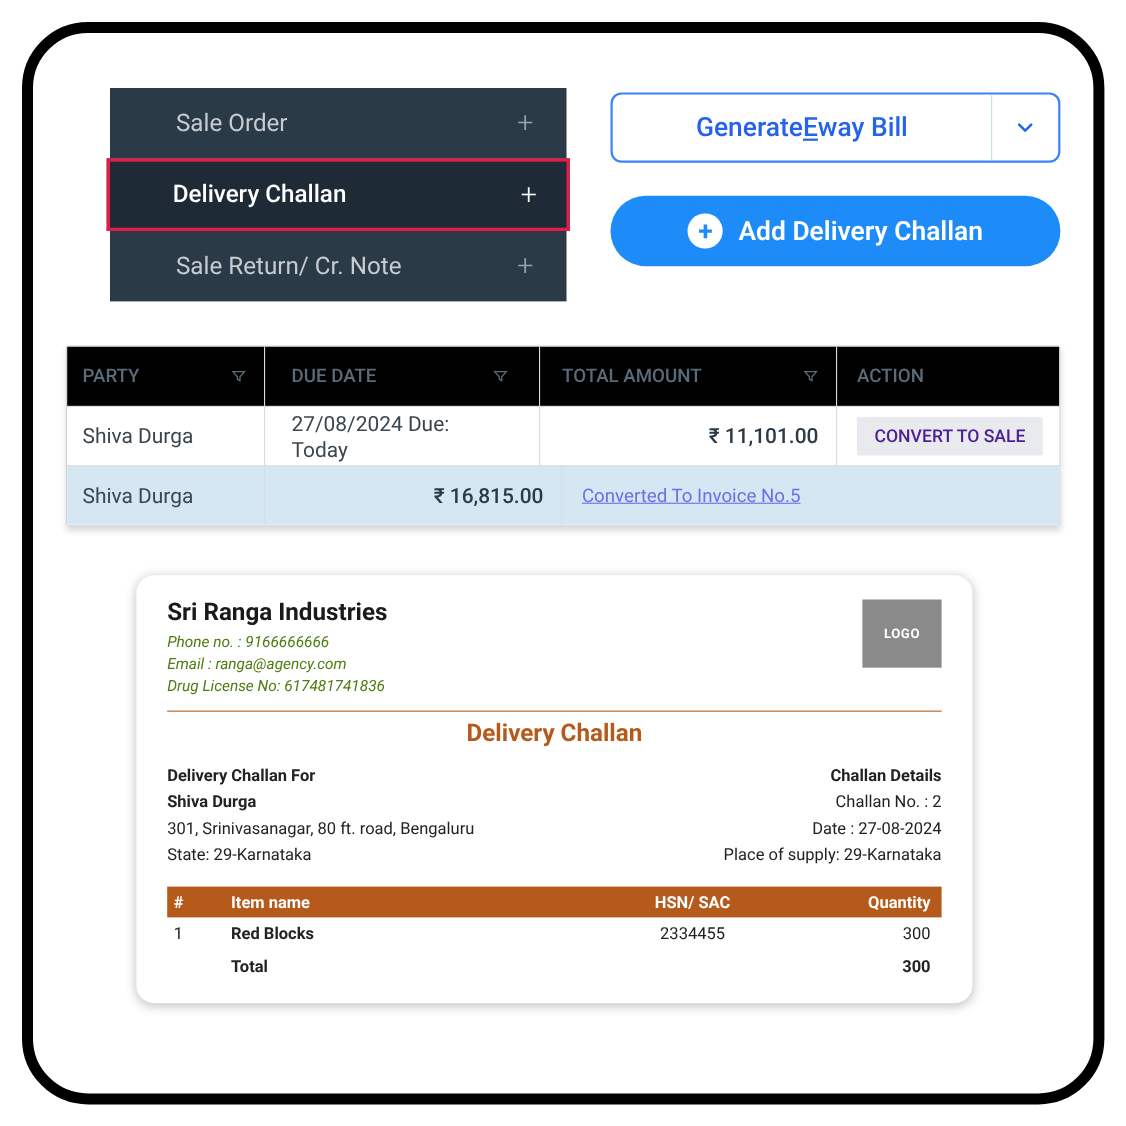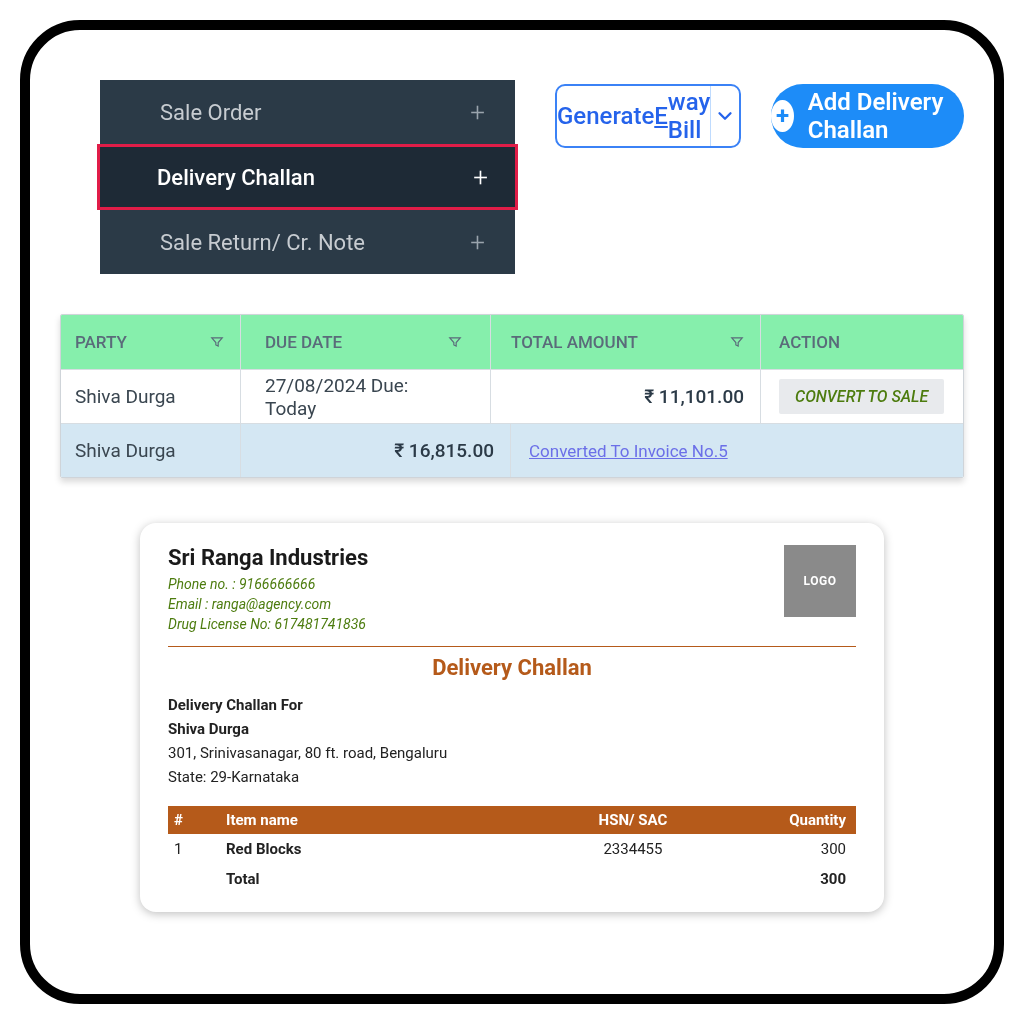--- a/index.html
+++ b/index.html
@@ -51,21 +51,21 @@
     height: 66px;
     width: 421px;
     margin-left: -3px;
     position: relative;
   }
   .menu-plus { color: #9aa4ad; font-size: 26px; font-weight: 300; }
   .menu-item.active .menu-plus { color: #fff; }
   .right-buttons {
     flex: 1;
     display: flex;
-    flex-direction: row;
+    flex-direction: column;
     gap: 30px;
     margin-top: 4px;
   }
   .eway-btn {
     border: 2px solid #3b82f6;
     border-radius: 10px;
     height: 64px;
     display: flex;
     align-items: stretch;
     overflow: hidden;
@@ -110,21 +110,21 @@
   }
   .table-wrap {
     margin-top: 40px;
     border: 1px solid #cfd4d9;
     border-radius: 2px;
     box-shadow: 0 4px 6px rgba(0,0,0,0.15);
     overflow: hidden;
   }
   .thead-row {
     display: flex;
-    background: #86efac;
+    background: #000000;
     color: #5a6b7a;
     font-size: 17px;
     font-weight: 500;
     height: 54px;
     align-items: center;
   }
   .col-party { width: 180px; padding-left: 14px; border-right: 1px solid #d7dde2; height: 100%; display:flex; align-items:center; justify-content:space-between; padding-right:16px;}
   .col-due { width: 250px; padding-left: 24px; border-right: 1px solid #d7dde2; height:100%; display:flex; align-items:center; justify-content:space-between; padding-right:28px;}
   .col-amt { width: 270px; padding-left: 20px; border-right: 1px solid #d7dde2; height:100%; display:flex; align-items:center; justify-content:space-between; padding-right:16px;}
   .col-action { flex: 1; padding-left: 18px; height:100%; display:flex; align-items:center; }
@@ -136,48 +136,47 @@
     border-top: 1px solid #d7dde2;
     font-size: 19px;
     color: #2b3a47;
   }
   .trow.alt { background: #d4e7f3; }
   .trow .col-party { font-weight: 400; color: #3a4650;}
   .trow .col-due { color: #3a4650;}
   .trow .col-amt { justify-content: flex-end; font-weight: 500; color:#2b3a47;}
   .convert-btn {
     background: #e8eaed;
-    color: #4d7c0f;
+    color: #4c1d95;
     padding: 8px 16px;
     font-size: 16px;
     border-radius: 2px;
     font-weight: 500;
-    font-style: italic;
   }
   .converted-link {
     color: #6b6fe8;
     text-decoration: underline;
     font-size: 17px;
   }
   .doc-card {
-    margin: 45px 80px 0 80px;
+    margin: 45px 80px 0 64px;
     border-radius: 16px;
     box-shadow: 0 2px 10px rgba(0,0,0,0.25);
     padding: 22px 28px 18px 28px;
     background: #fff;
   }
   .doc-header {
     display: flex;
     justify-content: space-between;
     align-items: flex-start;
   }
   .company-name { font-size: 22px; font-weight: 700; color:#1a1a1a; margin-bottom: 6px;}
   .company-line { font-size: 14px; color:#4d7c0f; margin-bottom: 4px; font-style: italic; }
   .logo-box {
-    width: 72px; height: 72px;
+    width: 72px; height: 62px;
     background: #8a8a8a;
     color: #fff; font-size: 12px; font-weight:700;
     display:flex; align-items:center; justify-content:center;
     letter-spacing: 0.5px;
   }
   .orange-hr { height:1px; background:#b55a1a; margin: 10px 0 8px 0; }
   .doc-title { color:#b55a1a; font-size: 22px; font-weight:700; text-align:center; margin-bottom: 16px;}
   .doc-meta { display:flex; justify-content:space-between; font-size:15px; color:#222; margin-bottom: 14px;}
   .meta-left .bold, .meta-right .bold { font-weight:700; }
   .meta-left div, .meta-right div { margin-bottom: 6px; }
@@ -304,20 +303,26 @@
     <div class="orange-hr"></div>
     <div class="doc-title">Delivery Challan</div>
 
     <div class="doc-meta">
       <div class="meta-left">
         <div class="bold">Delivery Challan For</div>
         <div class="bold">Shiva Durga</div>
         <div>301, Srinivasanagar, 80 ft. road, Bengaluru</div>
         <div>State: 29-Karnataka</div>
       </div>
+      <div class="meta-right">
+        <div class="bold">Challan Details</div>
+        <div>Challan No. : 2</div>
+        <div>Date : 27-08-2024</div>
+        <div>Place of supply: 29-Karnataka</div>
+      </div>
     </div>
 
     <div class="items-header">
       <div class="ih-num">#</div>
       <div class="ih-name">Item name</div>
       <div class="ih-hsn">HSN/ SAC</div>
       <div class="ih-qty">Quantity</div>
     </div>
     <div class="items-row">
       <div class="ih-num">1</div>

